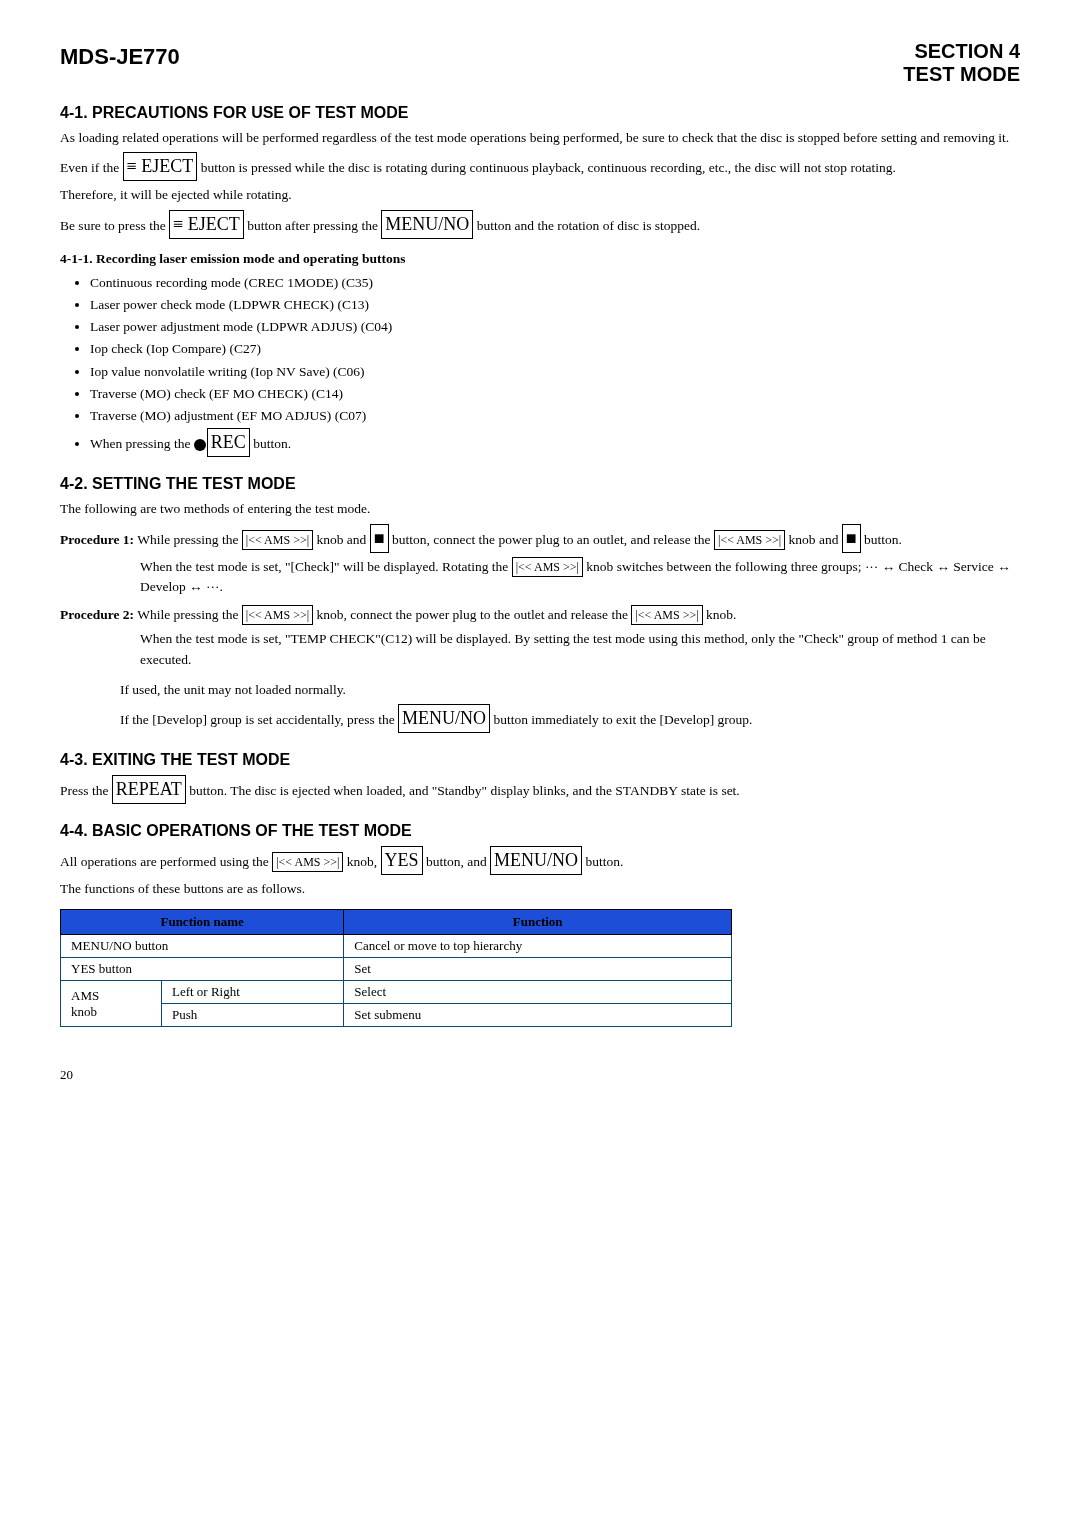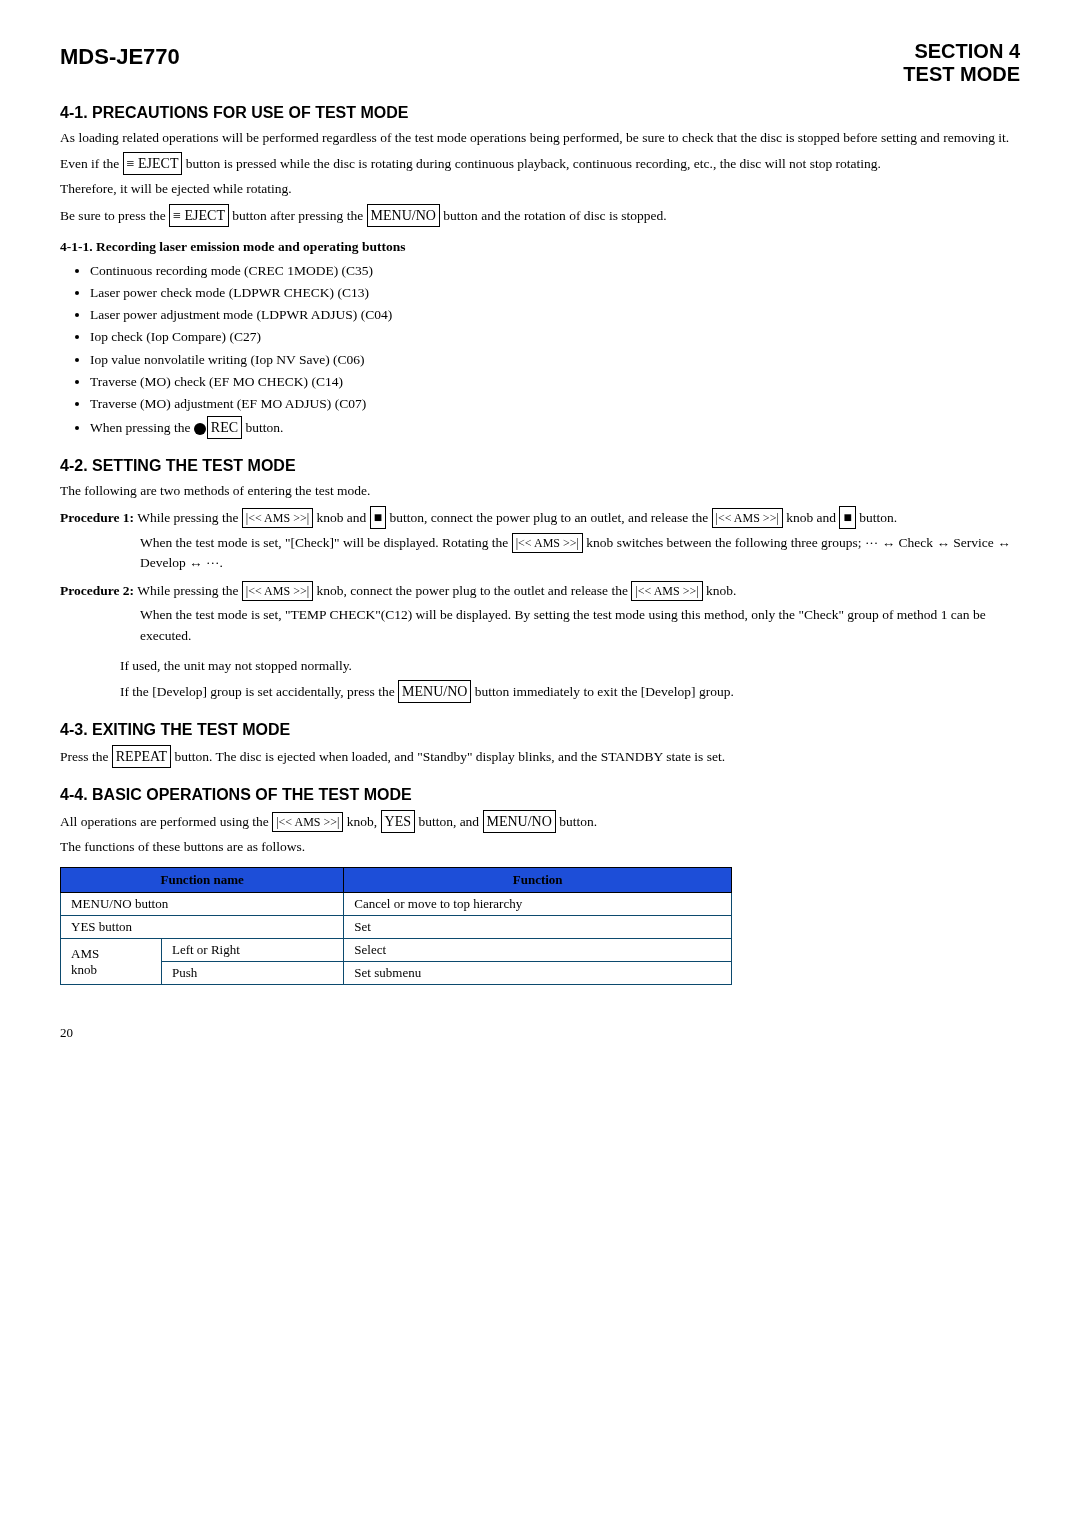--- a/index.html
+++ b/index.html
@@ -56,21 +56,21 @@
       margin-bottom: 6px;
     }
     ul li {
       margin-bottom: 2px;
       line-height: 1.5;
     }
     .boxed {
       display: inline-block;
       border: 1px solid #000;
       padding: 0 3px;
-      font-size: 14px;
+      font-size: 18px;
     }
     .bold { font-weight: bold; }
     .note-block {
       margin-top: 10px;
       margin-bottom: 10px;
     }
     .indent {
       margin-left: 60px;
     }
     .procedure-block {
@@ -170,21 +170,21 @@
   <p>
     <span class="bold">Procedure 2:</span>
     While pressing the <span class="ams-knob">|&lt;&lt; AMS &gt;&gt;|</span> knob, connect the power plug to the outlet and release the <span class="ams-knob">|&lt;&lt; AMS &gt;&gt;|</span> knob.
   </p>
   <p class="procedure-indent">
     When the test mode is set, "TEMP CHECK"(C12) will be displayed. By setting the test mode using this method, only the "Check" group of method 1 can be executed.
   </p>
 </div>
 
 <div class="note-block">
-  <p class="indent">If used, the unit may not stopped normally.</p>
+  <p class="indent">If used, the unit may not loaded normally.</p>
   <p class="indent">
     If the [Develop] group is set accidentally, press the <span class="boxed">MENU/NO</span> button immediately to exit the [Develop] group.
   </p>
 </div>
 
 <h2 class="section-heading">4-3. EXITING THE TEST MODE</h2>
 <p>
   Press the <span class="boxed">REPEAT</span> button. The disc is ejected when loaded, and "Standby" display blinks, and the STANDBY state is set.
 </p>
 

